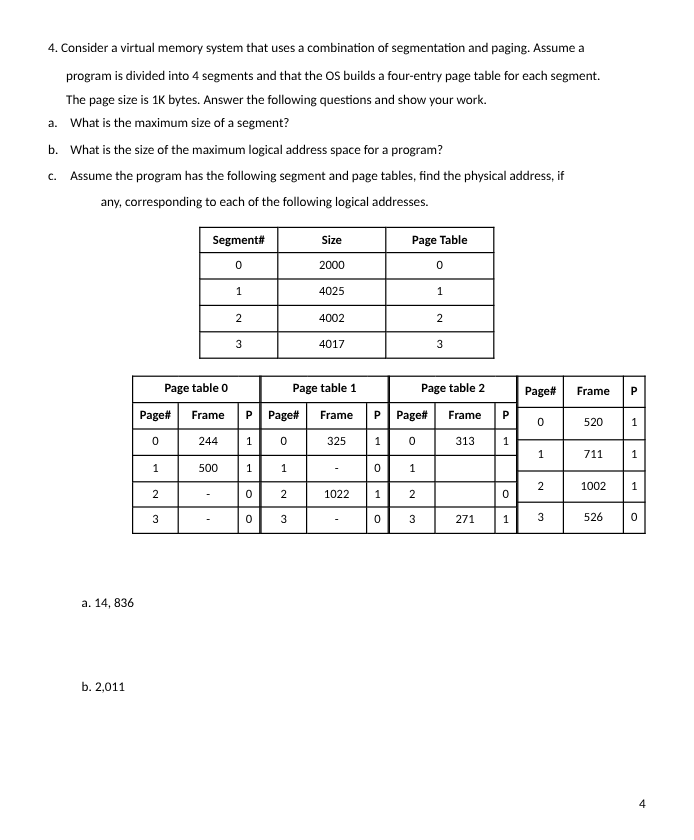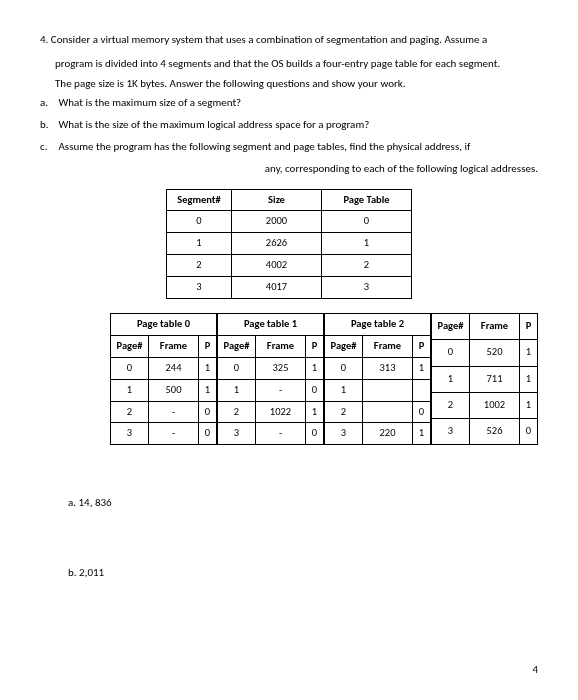--- a/index.html
+++ b/index.html
@@ -11,21 +11,21 @@
       padding: 30px 40px;
       width: 578px;
       line-height: 1.8;
     }
     .q-num { display: inline; }
     .q-text { display: inline; }
     .intro { margin-bft: 5px; margin-bottom: 4px; }
     .intro-indent { margin-left: 15px; margin-bbttom: 4px; }
     .sub-q { margin-bottom: 2px; }
     .sub-q-letter { display: inline-block; width: 16px; }
-    .sub-indent { margin-left: 44px; margin-bottom: 2px; text-align: right; }
+    .sub-indent { margin-left: 44px; margin-bottom: 2px; }
     
     .seg-table-wrap { margin: 10px auto 14px; display: flex; justify-content: center; }
     table { border-collapse: collapse; }
     .seg-table th, .seg-table td {
       border: 1px solid #000;
       padding: 1px 8px;
       text-align: center;
       font-weight: normal;
       font-size: 10.5px;
     }
@@ -84,21 +84,21 @@
       <th class="c2">Size</th>
       <th class="c3">Page Table</th>
     </tr>
     <tr>
       <td>0</td>
       <td>2000</td>
       <td>0</td>
     </tr>
     <tr>
       <td>1</td>
-      <td>2626</td>
+      <td>4025</td>
       <td>1</td>
     </tr>
     <tr>
       <td>2</td>
       <td>4002</td>
       <td>2</td>
     </tr>
     <tr>
       <td>3</td>
       <td>4017</td>
@@ -193,21 +193,21 @@
           <td></td>
           <td></td>
         </tr>
         <tr>
           <td>2</td>
           <td></td>
           <td>0</td>
         </tr>
         <tr>
           <td>3</td>
-          <td>220</td>
+          <td>271</td>
           <td>1</td>
         </tr>
       </tbody>
     </table>
     <table class="pt">
       <tbody>
         <tr>
           <th class="cp">Page#</th>
           <th class="cf">Frame</th>
           <th class="cpr">P</th>

